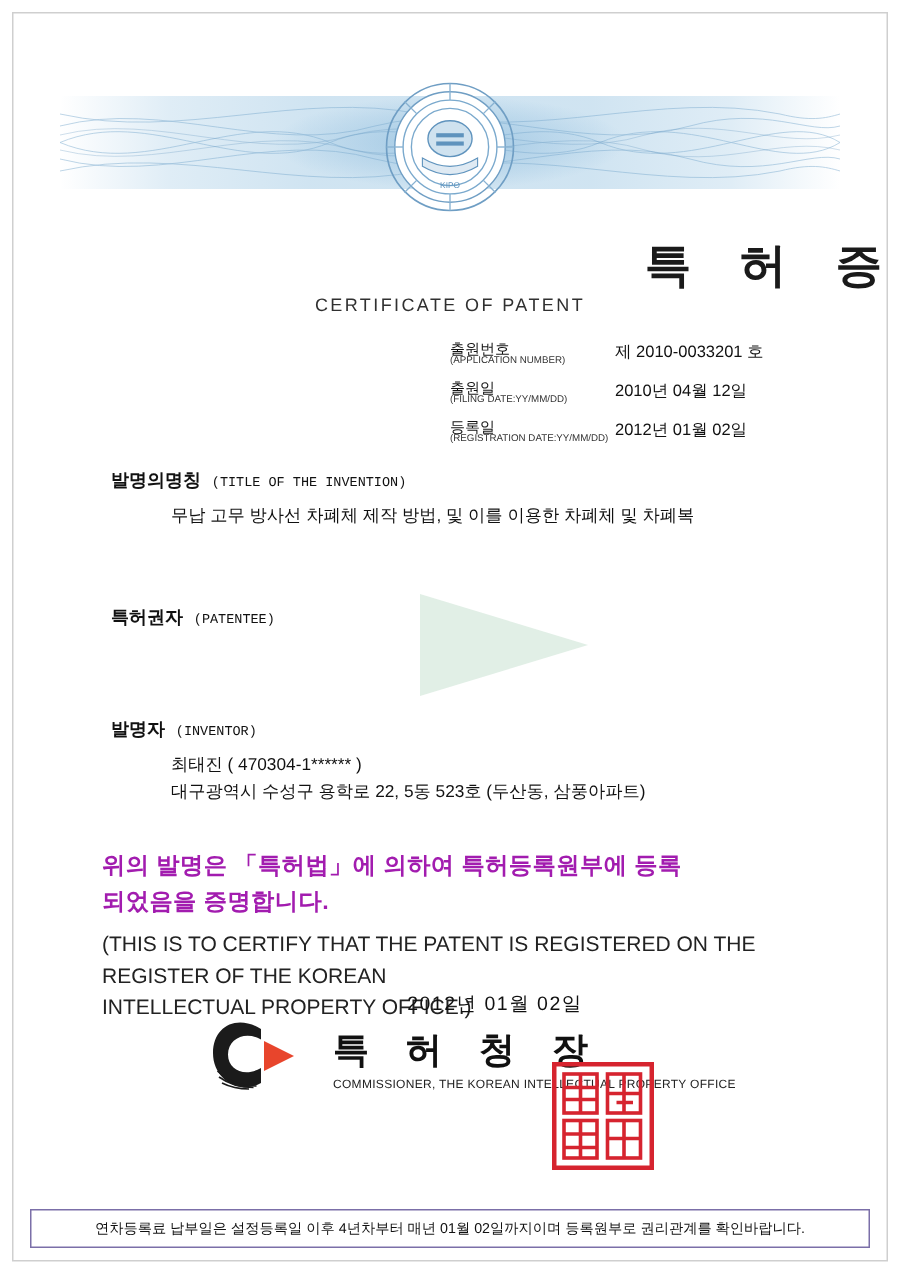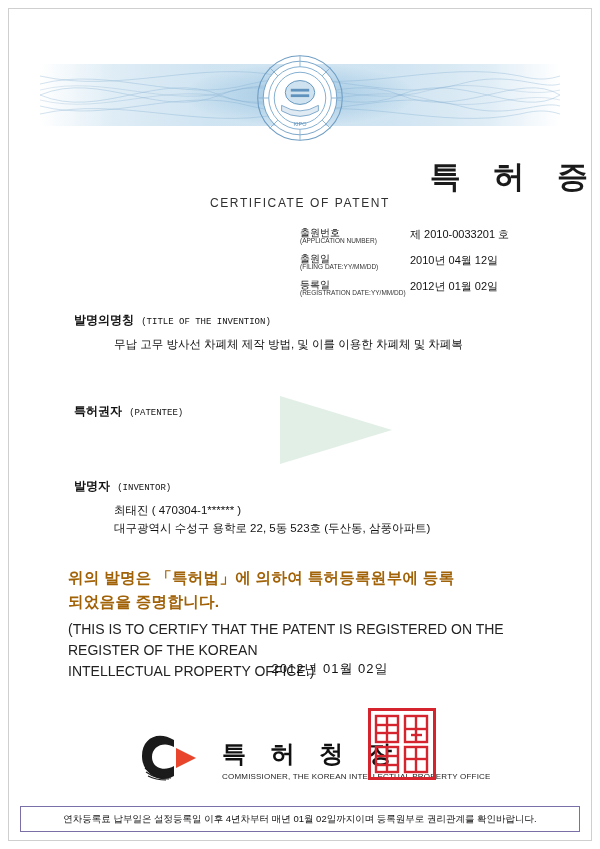--- a/index.html
+++ b/index.html
@@ -176,21 +176,21 @@
   
   .certify {
     position: absolute;
     left: 68px;
     top: 566px;
     width: 470px;
   }
   .certify-ko {
     font-size: 15.5px;
     font-weight: bold;
-    color: #a16207;
+    color: #a21caf;
     line-height: 1.55;
     letter-spacing: .3px;
   }
   .certify-en {
     font-size: 14px;
     color: #222;
     line-height: 1.5;
     margin-top: 5px;
   }
   .issue-date {
@@ -202,21 +202,21 @@
     color: #111;
     letter-spacing: 1px;
     padding-left: 60px;
     box-sizing: border-box;
   }
 
   
   .sig {
     position: absolute;
     left: 140px;
-    top: 728px;
+    top: 674px;
     width: 330px;
     height: 66px;
   }
   .sig-logo {
     position: absolute;
     left: 0;
     top: 4px;
     width: 72px;
     height: 52px;
   }

